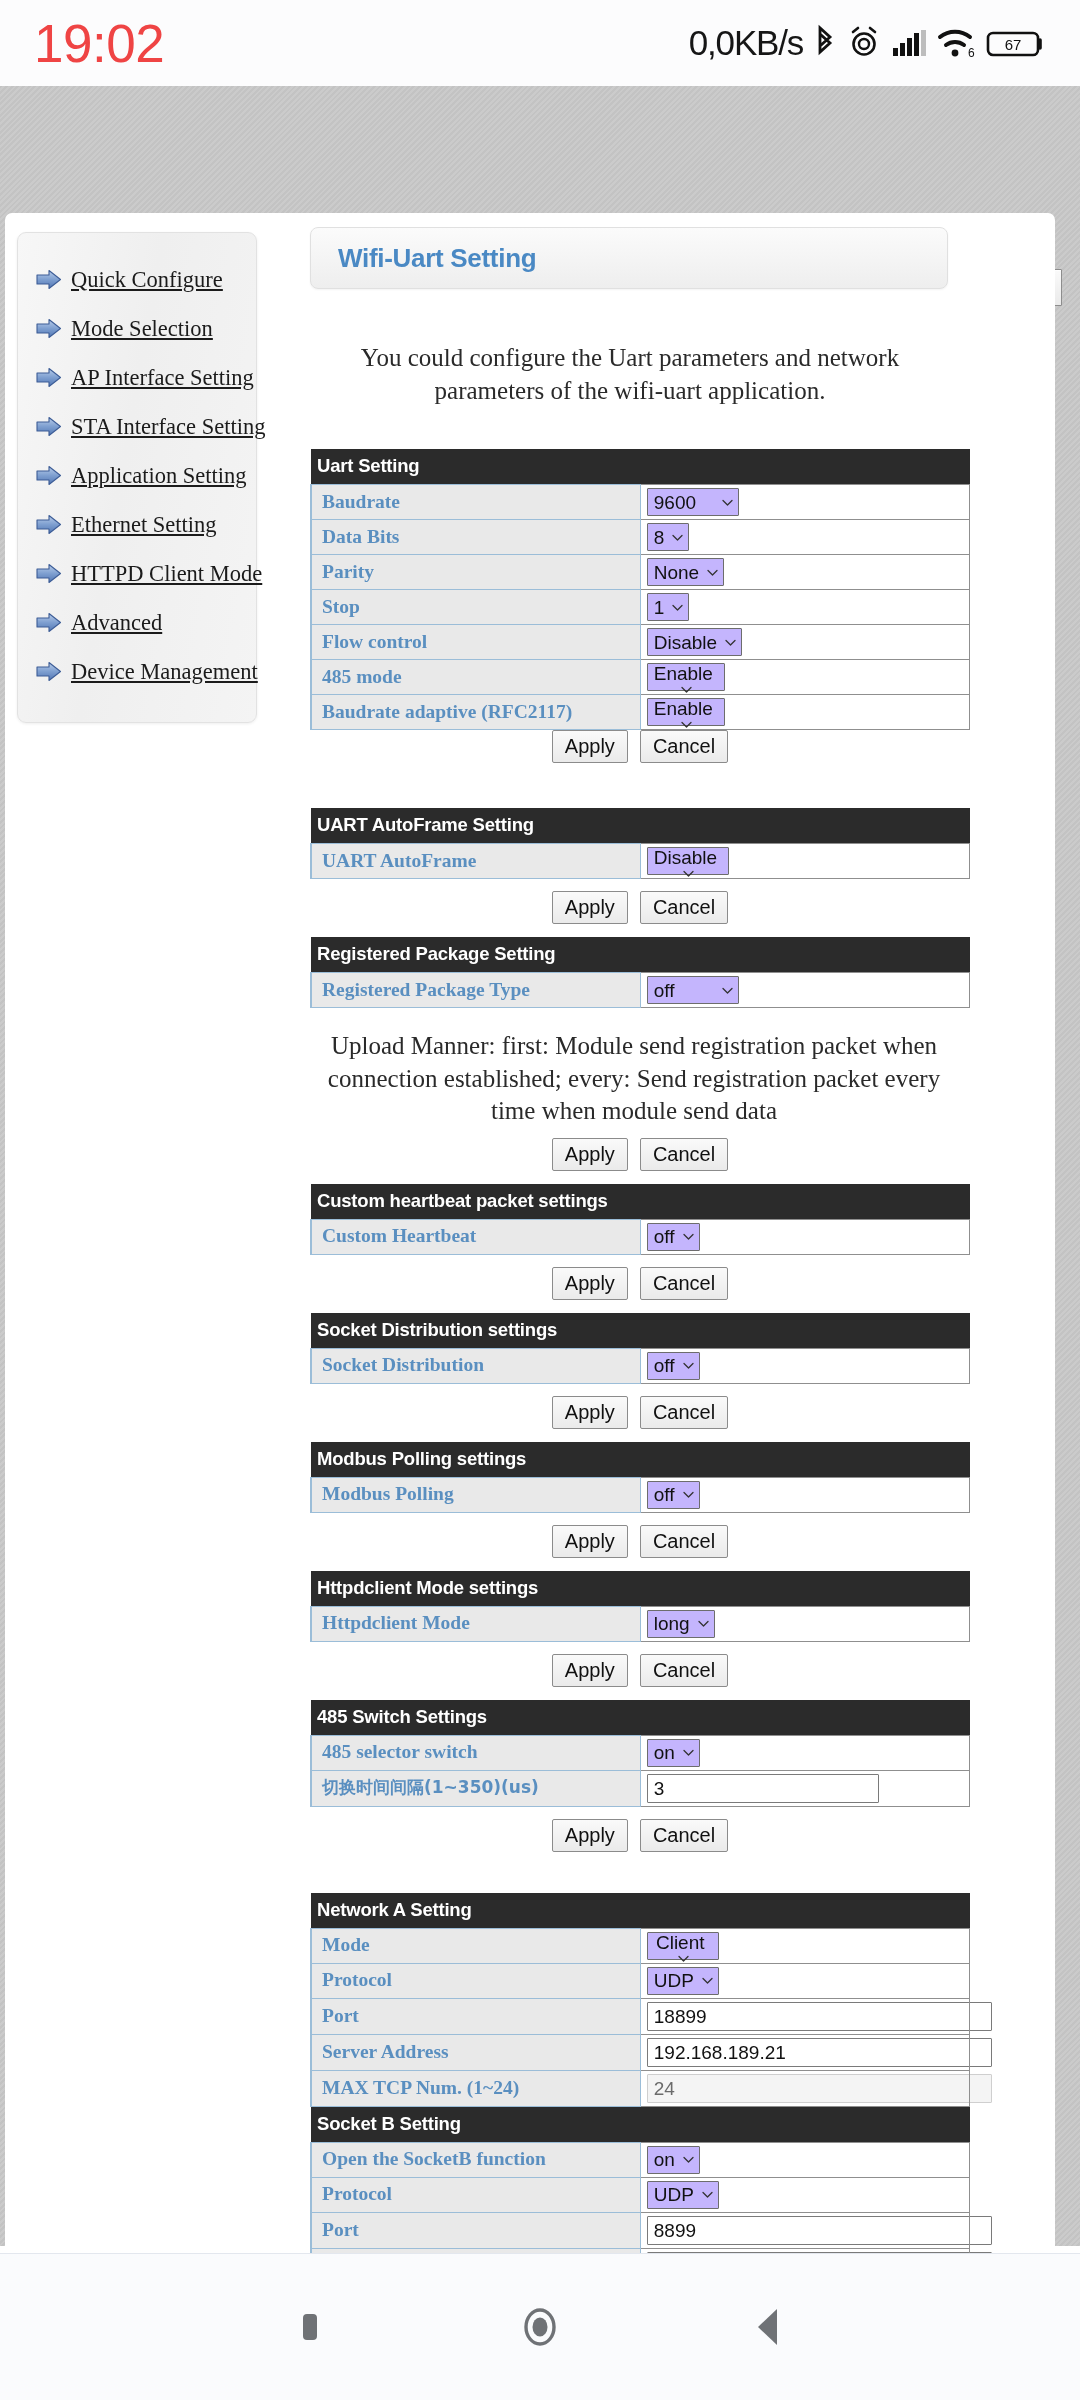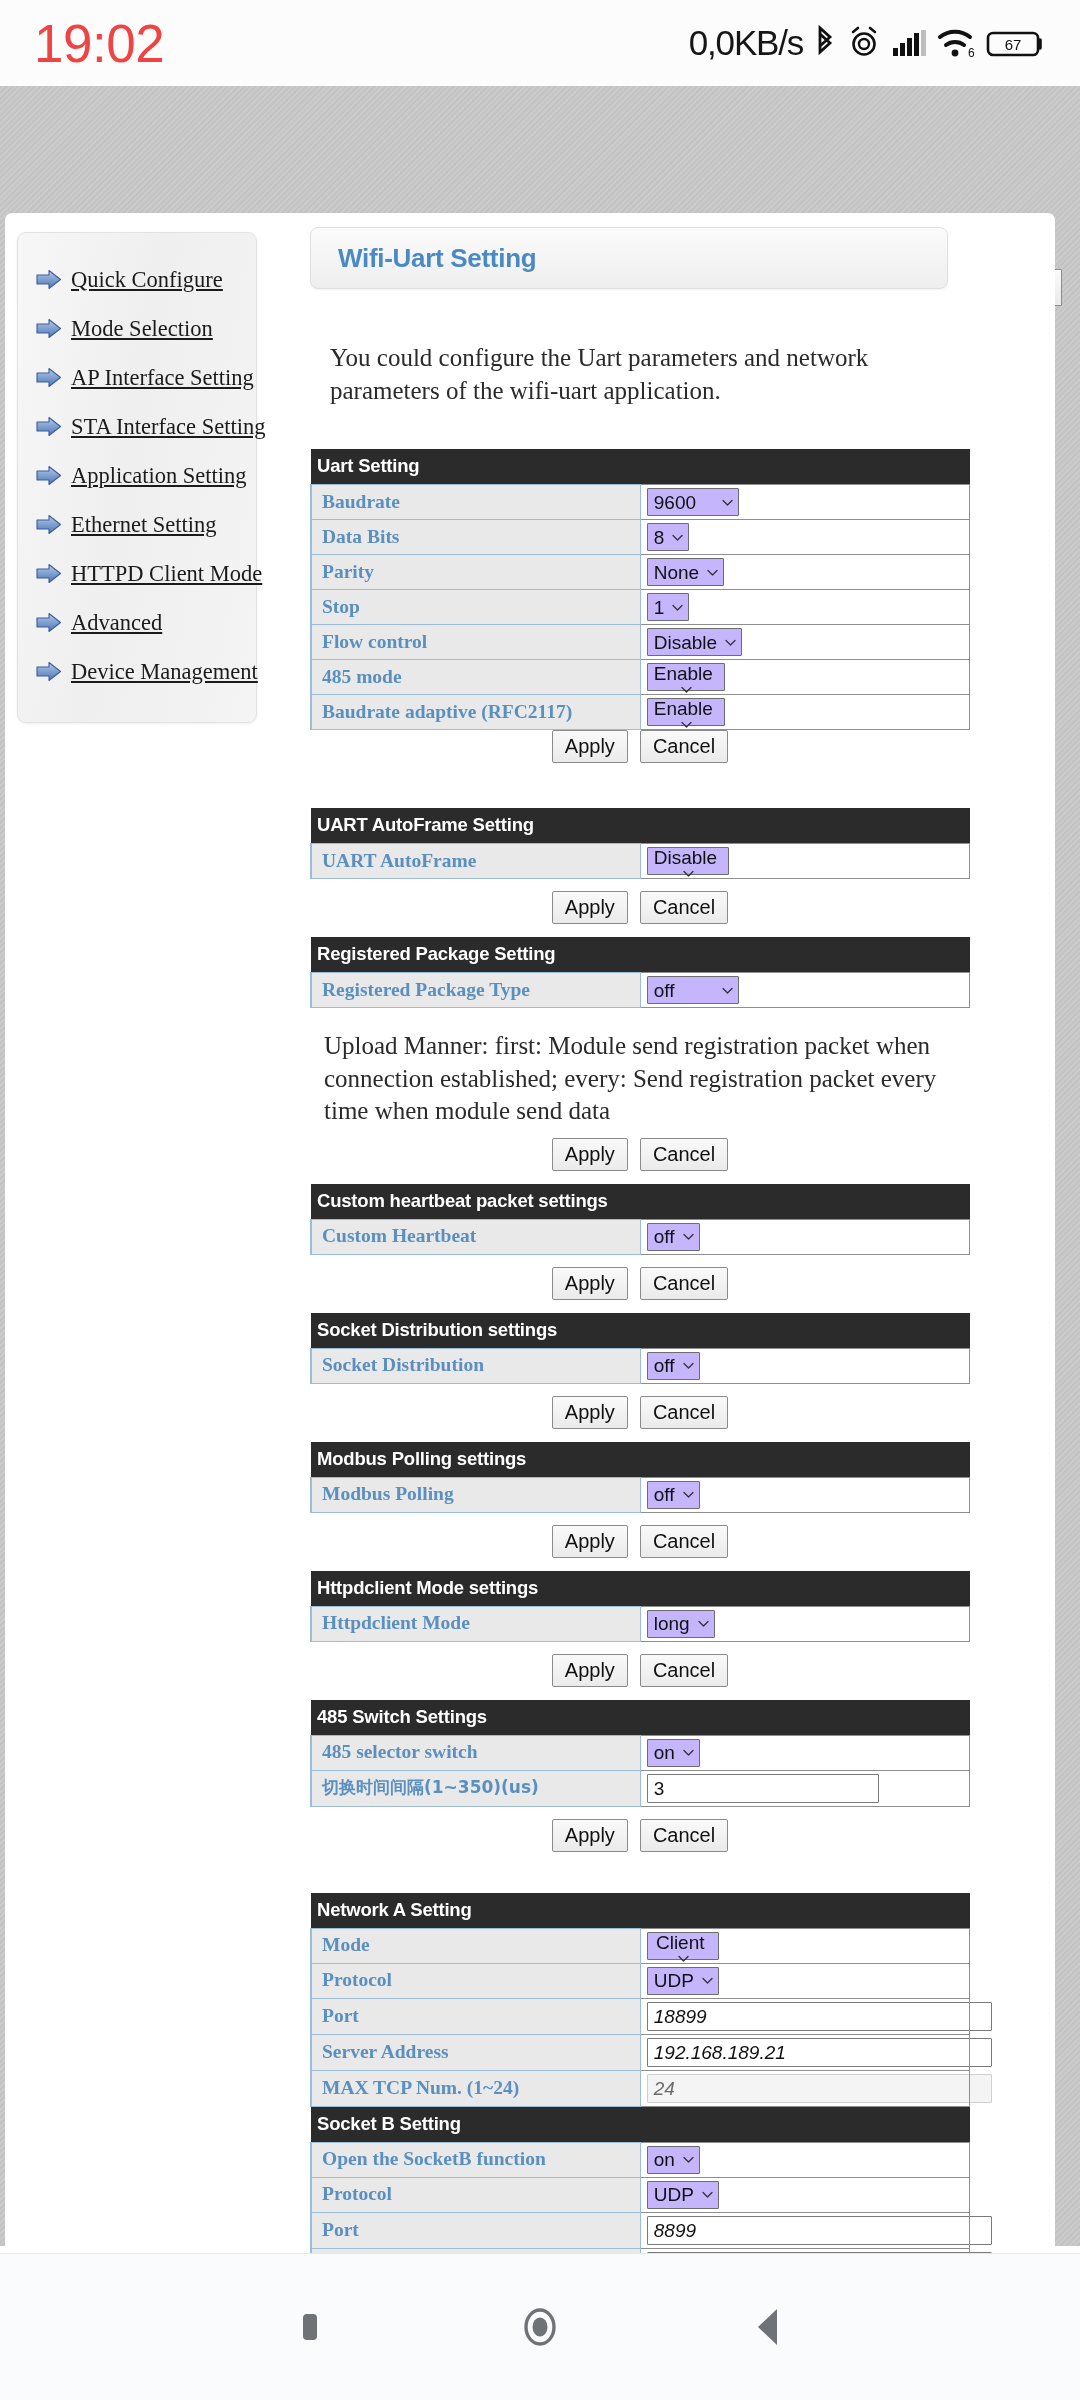--- a/index.html
+++ b/index.html
@@ -93,21 +93,21 @@
     box-shadow: 0 1px 2px rgba(0,0,0,.05);
   }
   #title-bar span {
     font-family: "Liberation Sans", sans-serif;
     font-weight: bold; font-size: 26px; color: #4a89c4;
     letter-spacing: -0.3px;
   }
 
   .para {
     font-family: "Liberation Serif", serif;
-    font-size: 25px; color: #2a2a2a; line-height: 1.30;
+    font-size: 25px; color: #2a2a2a; line-height: 1.30; text-align: center;
   }
   #intro { width: 600px; margin: 53px 0 0 20px; }
 
   
   .sect { width: 660px; }
   .tbl { width: 660px; border-collapse: collapse; table-layout: fixed; }
   .tbl tr.hdr td {
     background: #2b2b2b;
     color: #ffffff;
     font-family: "Liberation Sans", sans-serif;
@@ -158,21 +158,21 @@
   
   .txt {
     display: block; background: #ffffff;
     border: 1px solid #7a7a7a;
     font-family: "Liberation Sans", sans-serif;
     font-size: 19px; color: #111;
     height: 29px; line-height: 27px;
     padding: 0 6px; border-radius: 1px;
   }
   .txt.disabled { background: #f4f4f4; border-color: #cfcfcf; color: #6b6b6b; }
-  .w340 { width: 345px; font-style: italic; }
+  .w340 { width: 345px; }
   .w230 { width: 232px; }
 
   
   .acrow { width: 660px; display: flex; justify-content: center; gap: 12px; }
   .btn {
     background: linear-gradient(#fafafa, #eaeaea);
     border: 1px solid #8b8b8b;
     font-family: "Liberation Sans", sans-serif;
     font-size: 20px; color: #111;
     padding: 5px 12px 6px; line-height: 1;

